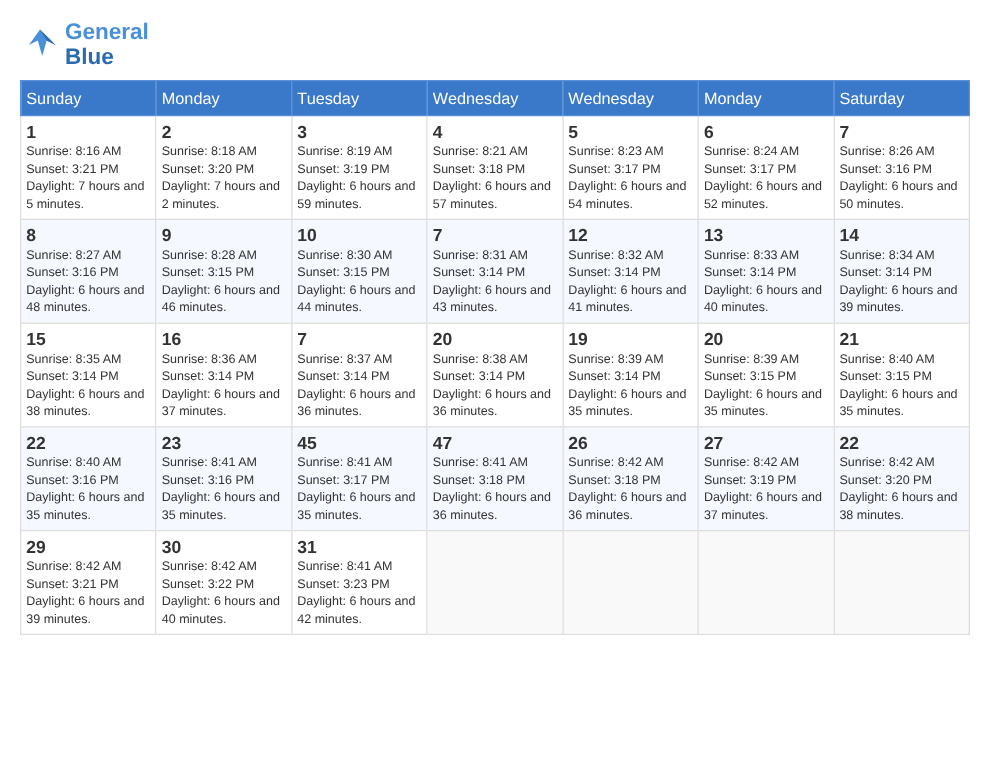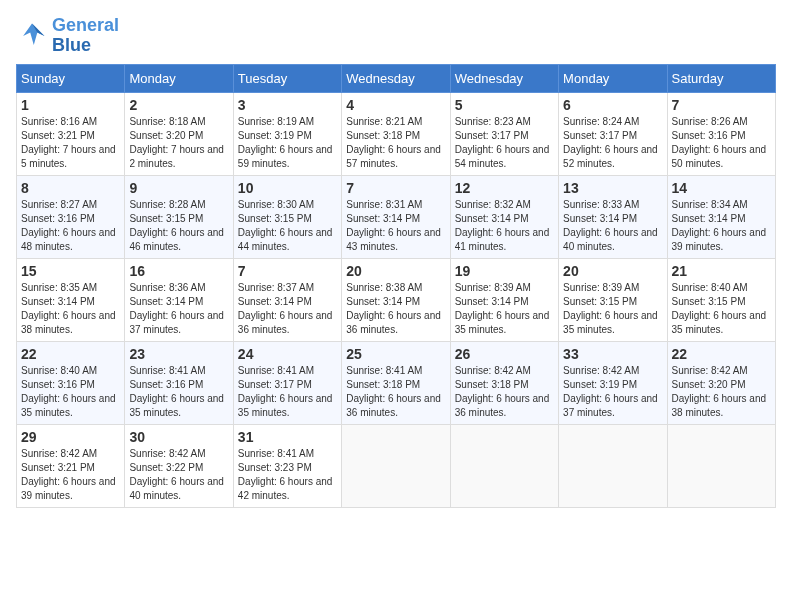--- a/index.html
+++ b/index.html
@@ -306,45 +306,45 @@
       </td>
         <td>
         <span class="day-number">23</span>
         <div class="day-info">
           Sunrise: 8:41 AM<br>
           Sunset: 3:16 PM<br>
           Daylight: 6 hours and 35 minutes.
         </div>
       </td>
         <td>
-        <span class="day-number">24</span>
+        <span class="day-number">45</span>
         <div class="day-info">
           Sunrise: 8:41 AM<br>
           Sunset: 3:17 PM<br>
           Daylight: 6 hours and 35 minutes.
         </div>
       </td>
         <td>
-        <span class="day-number">25</span>
+        <span class="day-number">47</span>
         <div class="day-info">
           Sunrise: 8:41 AM<br>
           Sunset: 3:18 PM<br>
           Daylight: 6 hours and 36 minutes.
         </div>
       </td>
         <td>
         <span class="day-number">26</span>
         <div class="day-info">
           Sunrise: 8:42 AM<br>
           Sunset: 3:18 PM<br>
           Daylight: 6 hours and 36 minutes.
         </div>
       </td>
         <td>
-        <span class="day-number">33</span>
+        <span class="day-number">27</span>
         <div class="day-info">
           Sunrise: 8:42 AM<br>
           Sunset: 3:19 PM<br>
           Daylight: 6 hours and 37 minutes.
         </div>
       </td>
         <td>
         <span class="day-number">22</span>
         <div class="day-info">
           Sunrise: 8:42 AM<br>

